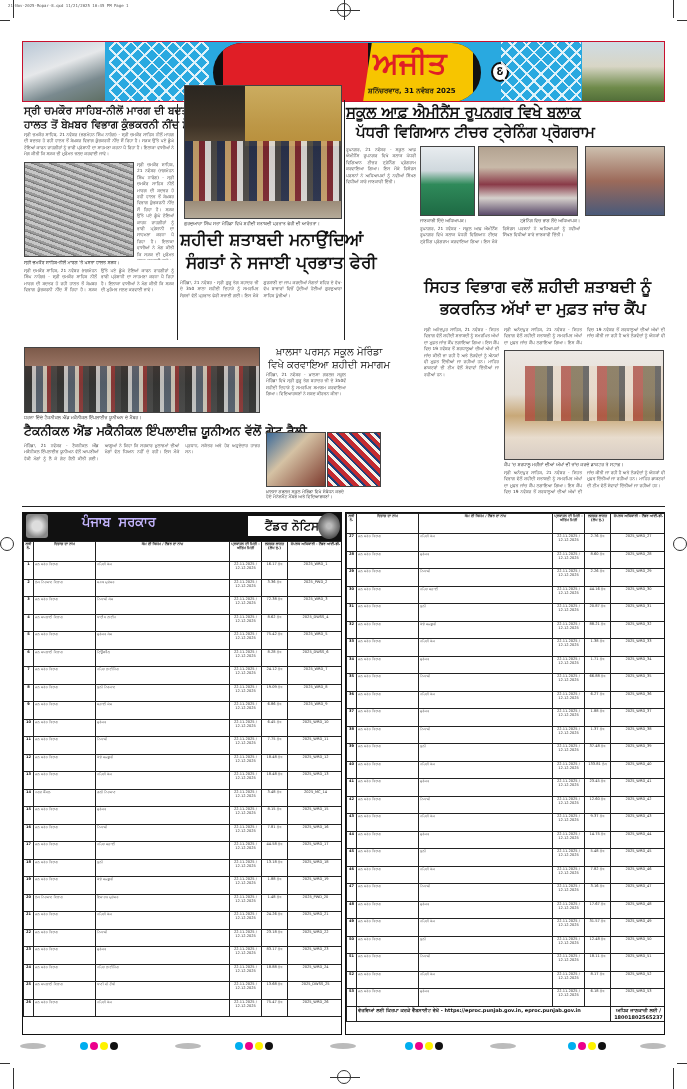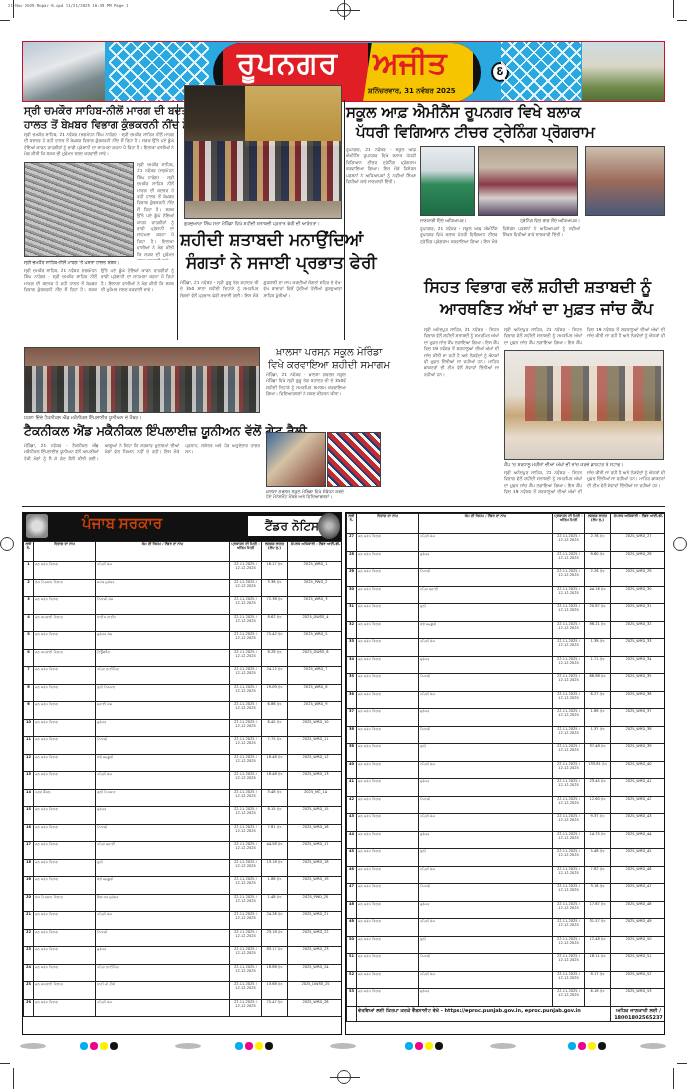--- a/index.html
+++ b/index.html
@@ -21,21 +21,21 @@
   .mh-page { position: absolute; left: 468px; top: 20px; width: 18px; height: 20px; border-radius: 50%; background: #fff; border: 2px solid #111; font-size: 10px; font-weight: bold; text-align: center; line-height: 16px; }
   .headline { position: absolute; font-family: "DejaVu Sans", sans-serif; font-weight: bold; color: #111; white-space: nowrap; line-height: 1.15; }
   .body-text { position: absolute; font-size: 4.3px; line-height: 6.4px; color: #333; overflow: hidden; text-align: justify; }
   .photo { position: absolute; overflow: hidden; border: 1px solid #444; }
   .caption { position: absolute; font-size: 5px; color: #222; white-space: nowrap; }
   .rule { position: absolute; background: #222; }
   
   .tender { position: absolute; border: 1px solid #111; font-size: 3.6px; }
   .tender-banner { position: absolute; left: 22px; top: 512px; width: 320px; height: 28px; background: #111; }
   .tb-emblem { position: absolute; left: 4px; top: 2px; width: 22px; height: 24px; background: radial-gradient(circle,#ddd 30%,#888 70%); border-radius: 3px; }
-  .tb-title { position: absolute; left: 60px; top: 3px; color: #c2410c; font-size: 15px; font-weight: bold; font-family: Liberation Serif, serif; }
+  .tb-title { position: absolute; left: 60px; top: 3px; color: #c4b5fd; font-size: 13px; font-weight: bold; font-family: Liberation Mono, monospace; }
   .tb-notice { position: absolute; left: 225px; top: 3px; width: 90px; height: 22px; background: #fff; border: 1px solid #111; font-size: 12px; font-weight: bold; text-align: center; line-height: 20px; font-family: "DejaVu Serif", serif; }
   table.t { border-collapse: collapse; width: 100%; table-layout: fixed; }
   table.t th, table.t td { border: 1px solid #222; padding: 0 1px; vertical-align: top; font-size: 3.6px; line-height: 4.4px; color: #333; overflow: hidden; }
   table.t th { font-weight: bold; text-align: center; height: 20px; color: #111; }
   table.t td.num { text-align: center; font-weight: bold; color: #111; }
   table.t td.c { text-align: center; }
   .footer-cell { font-size: 5px !important; line-height: 7px !important; font-weight: bold; color: #111 !important; }
   .cmyk { position: absolute; top: 1042px; display: flex; gap: 2px; }
   .cmyk span { width: 8px; height: 8px; border-radius: 50%; display: inline-block; }
   .grey-blob { position: absolute; top: 1043px; width: 26px; height: 6px; border-radius: 50%; background: #bbb; }
@@ -51,21 +51,20 @@
 <div class="crop" style="left:677px;top:20px;width:10px;height:1px;"></div>
 <div class="crop" style="left:13px;top:0;width:1px;height:18px;"></div>
 <div class="crop" style="left:673px;top:0;width:1px;height:18px;"></div>
 
 <div class="masthead">
   <div class="mh-photo-l"></div>
   <div class="diamonds" style="left:86px;"></div>
   <div class="mh-pill">
     <div class="mh-red"></div>
     <div class="mh-yellow"></div>
-    <div class="mh-title1">ਰੂਪਨਗਰ</div>
     <div class="mh-title2">ਅਜੀਤ</div>
     <div class="mh-sub">ਅਜੀਤ ਜਲੰਧਰ</div>
     <div class="mh-date">ਸ਼ਨਿੱਚਰਵਾਰ, 31 ਨਵੰਬਰ 2025</div>
   </div>
   <div class="mh-page">8</div>
   <div class="diamonds" style="left:478px;width:80px;"></div>
   <div class="mh-photo-r"></div>
 </div>
 
 <div class="headline" style="left:24px;top:104px;font-size:10.5px;">ਸ੍ਰੀ ਚਮਕੌਰ ਸਾਹਿਬ-ਨੀਲੋਂ ਮਾਰਗ ਦੀ ਬਦਤਰ ਹੋ ਰਹੀ</div>
@@ -92,32 +91,32 @@
 <div class="headline" style="left:24px;top:424px;font-size:12.5px;">ਟੈਕਨੀਕਲ ਐਂਡ ਮਕੈਨੀਕਲ ਇੰਪਲਾਈਜ਼ ਯੂਨੀਅਨ ਵੱਲੋਂ ਗੇਟ ਰੈਲੀ</div>
 <div class="body-text" style="left:24px;top:443px;width:236px;height:44px;column-count:3;column-gap:6px;">ਮੋਰਿੰਡਾ, 21 ਨਵੰਬਰ - ਟੈਕਨੀਕਲ ਐਂਡ ਮਕੈਨੀਕਲ ਇੰਪਲਾਈਜ਼ ਯੂਨੀਅਨ ਵੱਲੋਂ ਆਪਣੀਆਂ ਹੱਕੀ ਮੰਗਾਂ ਨੂੰ ਲੈ ਕੇ ਗੇਟ ਰੈਲੀ ਕੀਤੀ ਗਈ। ਆਗੂਆਂ ਨੇ ਕਿਹਾ ਕਿ ਸਰਕਾਰ ਮੁਲਾਜ਼ਮਾਂ ਦੀਆਂ ਮੰਗਾਂ ਵੱਲ ਧਿਆਨ ਨਹੀਂ ਦੇ ਰਹੀ। ਇਸ ਮੌਕੇ ਪ੍ਰਧਾਨ, ਸਕੱਤਰ ਅਤੇ ਹੋਰ ਅਹੁਦੇਦਾਰ ਹਾਜ਼ਰ ਸਨ।</div>
 
 <div class="headline" style="left:276px;top:346px;font-size:10px;font-weight:normal;">ਖ਼ਾਲਸਾ ਪਰਸਨ਼ ਸਕੂਲ ਮੋਰਿੰਡਾ</div>
 <div class="headline" style="left:268px;top:359px;font-size:10px;font-weight:normal;">ਵਿਖੇ ਕਰਵਾਇਆ ਸ਼ਹੀਦੀ ਸਮਾਗਮ</div>
 <div class="body-text" style="left:266px;top:372px;width:80px;height:52px;">ਮੋਰਿੰਡਾ, 21 ਨਵੰਬਰ - ਖ਼ਾਲਸਾ ਗਰਲਜ਼ ਸਕੂਲ ਮੋਰਿੰਡਾ ਵਿਖੇ ਸ੍ਰੀ ਗੁਰੂ ਤੇਗ ਬਹਾਦਰ ਜੀ ਦੇ 350ਵੇਂ ਸ਼ਹੀਦੀ ਦਿਹਾੜੇ ਨੂੰ ਸਮਰਪਿਤ ਸਮਾਗਮ ਕਰਵਾਇਆ ਗਿਆ। ਵਿਦਿਆਰਥਣਾਂ ਨੇ ਸ਼ਬਦ ਕੀਰਤਨ ਕੀਤਾ।</div>
 <div class="photo" style="left:266px;top:432px;width:60px;height:55px;background:linear-gradient(135deg,#3b6a9a 0%,#d5c2a4 40%,#7d3a2e 100%);"></div>
 <div class="photo" style="left:327px;top:432px;width:54px;height:55px;background:repeating-linear-gradient(45deg,#c42a30 0 4px,#f3f0ea 4px 7px,#1f3f7a 7px 9px);"></div>
 <div class="caption" style="left:266px;top:489px;width:80px;font-size:4.4px;white-space:normal;line-height:5.4px;">ਖ਼ਾਲਸਾ ਗਰਲਜ਼ ਸਕੂਲ ਮੋਰਿੰਡਾ ਵਿਖੇ ਸੰਬੋਧਨ ਕਰਦੇ ਹੋਏ ਮੈਨੇਜਮੈਂਟ ਮੈਂਬਰ ਅਤੇ ਵਿਦਿਆਰਥਣਾਂ।</div>
 
-<div class="headline" style="left:346px;top:104px;font-size:15px;">ਸਕੂਲ ਆਫ਼ ਐਮੀਨੈਂਸ ਰੂਪਨਗਰ ਵਿਖੇ ਬਲਾਕ</div>
+<div class="headline" style="left:346px;top:104px;font-size:15px;text-decoration:underline;">ਸਕੂਲ ਆਫ਼ ਐਮੀਨੈਂਸ ਰੂਪਨਗਰ ਵਿਖੇ ਬਲਾਕ</div>
 <div class="headline" style="left:356px;top:124px;font-size:15px;">ਪੱਧਰੀ ਵਿਗਿਆਨ ਟੀਚਰ ਟ੍ਰੇਨਿੰਗ ਪ੍ਰੋਗਰਾਮ</div>
 <div class="body-text" style="left:346px;top:147px;width:70px;height:125px;">ਰੂਪਨਗਰ, 21 ਨਵੰਬਰ - ਸਕੂਲ ਆਫ਼ ਐਮੀਨੈਂਸ ਰੂਪਨਗਰ ਵਿਖੇ ਬਲਾਕ ਪੱਧਰੀ ਵਿਗਿਆਨ ਟੀਚਰ ਟ੍ਰੇਨਿੰਗ ਪ੍ਰੋਗਰਾਮ ਕਰਵਾਇਆ ਗਿਆ। ਇਸ ਮੌਕੇ ਰਿਸੋਰਸ ਪਰਸਨਾਂ ਨੇ ਅਧਿਆਪਕਾਂ ਨੂੰ ਨਵੀਆਂ ਸਿੱਖਣ ਵਿਧੀਆਂ ਬਾਰੇ ਜਾਣਕਾਰੀ ਦਿੱਤੀ।</div>
 <div class="photo" style="left:420px;top:146px;width:55px;height:70px;background:linear-gradient(180deg,#e8ecef 0%,#cfd8dd 35%,#2f8a5a 55%,#1e6a44 100%);"></div>
 <div class="photo" style="left:478px;top:146px;width:100px;height:70px;background:linear-gradient(180deg,#b3a391 0%,#c8b9a8 30%,#8a3a48 55%,#d6d0cc 75%,#5a4a6a 100%);"></div>
 <div class="caption" style="left:420px;top:218px;font-size:4.4px;">ਜਾਣਕਾਰੀ ਦਿੰਦੇ ਅਧਿਆਪਕ।</div>
 <div class="caption" style="left:520px;top:218px;font-size:4.4px;">ਟ੍ਰੇਨਿੰਗ ਵਿਚ ਭਾਗ ਲੈਂਦੇ ਅਧਿਆਪਕ।</div>
 <div class="body-text" style="left:420px;top:226px;width:160px;height:48px;column-count:2;column-gap:5px;">ਰੂਪਨਗਰ, 21 ਨਵੰਬਰ - ਸਕੂਲ ਆਫ਼ ਐਮੀਨੈਂਸ ਰੂਪਨਗਰ ਵਿਖੇ ਬਲਾਕ ਪੱਧਰੀ ਵਿਗਿਆਨ ਟੀਚਰ ਟ੍ਰੇਨਿੰਗ ਪ੍ਰੋਗਰਾਮ ਕਰਵਾਇਆ ਗਿਆ। ਇਸ ਮੌਕੇ ਰਿਸੋਰਸ ਪਰਸਨਾਂ ਨੇ ਅਧਿਆਪਕਾਂ ਨੂੰ ਨਵੀਆਂ ਸਿੱਖਣ ਵਿਧੀਆਂ ਬਾਰੇ ਜਾਣਕਾਰੀ ਦਿੱਤੀ।</div>
 <div class="photo" style="left:585px;top:146px;width:80px;height:70px;background:linear-gradient(180deg,#cdbfae 0%,#9c6a5a 50%,#4a5a7a 100%);"></div>
 
 <div class="headline" style="left:424px;top:278px;font-size:16px;">ਸਿਹਤ ਵਿਭਾਗ ਵਲੋਂ ਸ਼ਹੀਦੀ ਸ਼ਤਾਬਦੀ ਨੂੰ</div>
-<div class="headline" style="left:440px;top:300px;font-size:16px;">ਆਰਥਣਿਤ ਅੱਖਾਂ ਦਾ ਮੁਫ਼ਤ ਜਾਂਚ ਕੈਂਪ</div>
+<div class="headline" style="left:440px;top:300px;font-size:16px;">ਭਕਰਨਿਤ ਅੱਖਾਂ ਦਾ ਮੁਫ਼ਤ ਜਾਂਚ ਕੈਂਪ</div>
 <div class="body-text" style="left:424px;top:327px;width:75px;height:170px;">ਸ੍ਰੀ ਅਨੰਦਪੁਰ ਸਾਹਿਬ, 21 ਨਵੰਬਰ - ਸਿਹਤ ਵਿਭਾਗ ਵੱਲੋਂ ਸ਼ਹੀਦੀ ਸ਼ਤਾਬਦੀ ਨੂੰ ਸਮਰਪਿਤ ਅੱਖਾਂ ਦਾ ਮੁਫ਼ਤ ਜਾਂਚ ਕੈਂਪ ਲਗਾਇਆ ਗਿਆ। ਇਸ ਕੈਂਪ ਵਿਚ 19 ਨਵੰਬਰ ਤੋਂ ਸ਼ਰਧਾਲੂਆਂ ਦੀਆਂ ਅੱਖਾਂ ਦੀ ਜਾਂਚ ਕੀਤੀ ਜਾ ਰਹੀ ਹੈ ਅਤੇ ਲੋੜਵੰਦਾਂ ਨੂੰ ਐਨਕਾਂ ਵੀ ਮੁਫ਼ਤ ਦਿੱਤੀਆਂ ਜਾ ਰਹੀਆਂ ਹਨ। ਮਾਹਿਰ ਡਾਕਟਰਾਂ ਦੀ ਟੀਮ ਵੱਲੋਂ ਸੇਵਾਵਾਂ ਦਿੱਤੀਆਂ ਜਾ ਰਹੀਆਂ ਹਨ।</div>
 <div class="body-text" style="left:504px;top:327px;width:161px;height:20px;column-count:2;column-gap:5px;">ਸ੍ਰੀ ਅਨੰਦਪੁਰ ਸਾਹਿਬ, 21 ਨਵੰਬਰ - ਸਿਹਤ ਵਿਭਾਗ ਵੱਲੋਂ ਸ਼ਹੀਦੀ ਸ਼ਤਾਬਦੀ ਨੂੰ ਸਮਰਪਿਤ ਅੱਖਾਂ ਦਾ ਮੁਫ਼ਤ ਜਾਂਚ ਕੈਂਪ ਲਗਾਇਆ ਗਿਆ। ਇਸ ਕੈਂਪ ਵਿਚ 19 ਨਵੰਬਰ ਤੋਂ ਸ਼ਰਧਾਲੂਆਂ ਦੀਆਂ ਅੱਖਾਂ ਦੀ ਜਾਂਚ ਕੀਤੀ ਜਾ ਰਹੀ ਹੈ ਅਤੇ ਲੋੜਵੰਦਾਂ ਨੂੰ ਐਨਕਾਂ ਵੀ ਮੁਫ਼ਤ ਦਿੱਤੀਆਂ ਜਾ ਰਹੀਆਂ ਹਨ। ਮਾਹਿਰ ਡਾਕਟਰਾਂ ਦੀ ਟੀਮ ਵੱਲੋਂ ਸੇਵਾਵਾਂ ਦਿੱਤੀਆਂ ਜਾ ਰਹੀਆਂ ਹਨ।</div>
 <div class="photo" style="left:504px;top:350px;width:160px;height:110px;background:linear-gradient(180deg,#ece8e4 0%,#e4dcd2 40%,#c8a878 60%,#e8dccd 80%,#d8cdc4 100%);">
   <div style="position:absolute;left:20px;top:15px;width:140px;height:55px;background:repeating-linear-gradient(90deg,#a43a2f 0 10px,#6a5a3a 10px 22px,#3a3a3a 22px 28px,#e8d8c8 28px 36px);opacity:.7;"></div>
 </div>
 <div class="caption" style="left:504px;top:462px;font-size:4.6px;">ਕੈਂਪ 'ਚ ਸ਼ਰਧਾਲੂ ਮਰੀਜ਼ਾਂ ਦੀਆਂ ਅੱਖਾਂ ਦੀ ਜਾਂਚ ਕਰਦੇ ਡਾਕਟਰ ਤੇ ਸਟਾਫ਼।</div>
 <div class="body-text" style="left:504px;top:470px;width:161px;height:28px;column-count:2;column-gap:5px;">ਸ੍ਰੀ ਅਨੰਦਪੁਰ ਸਾਹਿਬ, 21 ਨਵੰਬਰ - ਸਿਹਤ ਵਿਭਾਗ ਵੱਲੋਂ ਸ਼ਹੀਦੀ ਸ਼ਤਾਬਦੀ ਨੂੰ ਸਮਰਪਿਤ ਅੱਖਾਂ ਦਾ ਮੁਫ਼ਤ ਜਾਂਚ ਕੈਂਪ ਲਗਾਇਆ ਗਿਆ। ਇਸ ਕੈਂਪ ਵਿਚ 19 ਨਵੰਬਰ ਤੋਂ ਸ਼ਰਧਾਲੂਆਂ ਦੀਆਂ ਅੱਖਾਂ ਦੀ ਜਾਂਚ ਕੀਤੀ ਜਾ ਰਹੀ ਹੈ ਅਤੇ ਲੋੜਵੰਦਾਂ ਨੂੰ ਐਨਕਾਂ ਵੀ ਮੁਫ਼ਤ ਦਿੱਤੀਆਂ ਜਾ ਰਹੀਆਂ ਹਨ। ਮਾਹਿਰ ਡਾਕਟਰਾਂ ਦੀ ਟੀਮ ਵੱਲੋਂ ਸੇਵਾਵਾਂ ਦਿੱਤੀਆਂ ਜਾ ਰਹੀਆਂ ਹਨ।</div>
 
 <div class="rule" style="left:177px;top:104px;width:1px;height:236px;"></div>
 <div class="rule" style="left:344px;top:100px;width:1px;height:240px;"></div>

